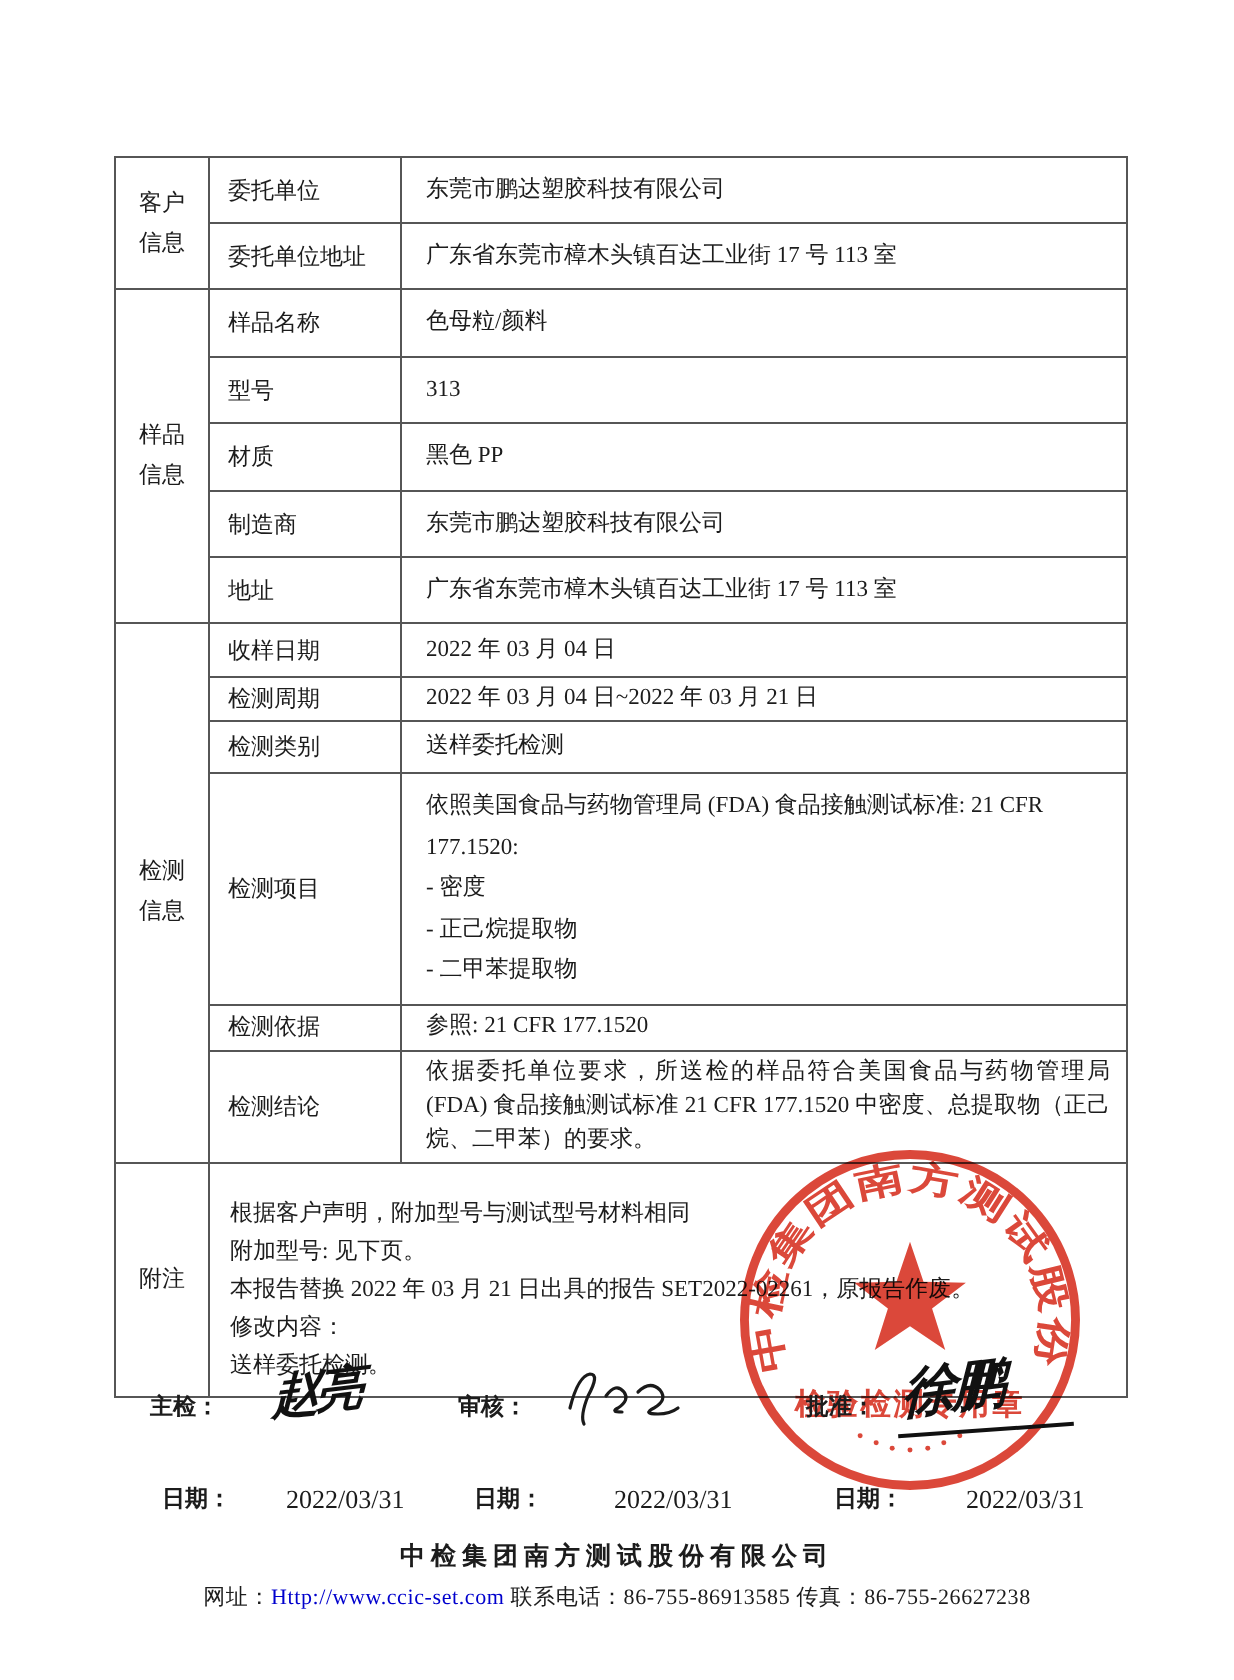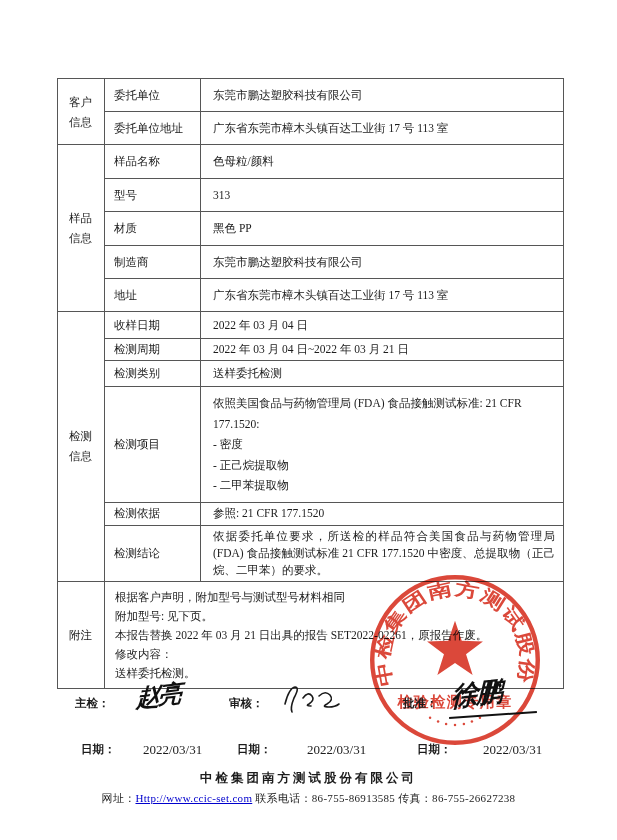--- a/index.html
+++ b/index.html
@@ -13,26 +13,26 @@
   
   .header { position:absolute; left:0; top:0; width:617px; height:70px; }
   .logo { position:absolute; left:67px; top:15px; width:46px; height:46px; }
   .report-title { position:absolute; left:125px; top:30px; font-size:13.5px; font-weight:bold; letter-spacing:1px; }
   .report-no { position:absolute; left:236px; top:31px; font-size:12px; font-weight:bold; }
   .page-info { position:absolute; left:468px; top:31px; font-size:12px; font-weight:bold; letter-spacing:2px; }
 
   
   table.report { position:absolute; left:57px; top:78px; width:506px; border-collapse:collapse; table-layout:fixed; }
   table.report td { border:1px solid #565656; font-size:11.5px; vertical-align:middle; }
-  td.sec { text-align:left; line-height:20px; font-size:12px; padding:0 11px; }
+  td.sec { text-align:center; line-height:20px; font-size:12px; padding:0 11px; }
   td.lab { padding:0 4px 0 9px; }
   td.val { padding:2px 8px 2px 12px; line-height:17px; }
   td.val-lines { vertical-align:middle; padding:6px 8px 6px 12px;font-family:Liberation Serif, serif; }
   td.val-lines div { line-height:20.5px; }
-  td.notes-cell { vertical-align:top; padding:6px 8px 4px 10px; }
+  td.notes-cell { vertical-align:top; padding:16px 8px 4px 10px; }
   td.notes-cell div { line-height:19.2px; }
   td.just { text-align:justify;margin-left:20px; }
 
   
   .sig-row { position:absolute; left:51px; width:506px; top:678px; height:45px; }
   .date-row { position:absolute; left:57px; width:506px; top:742px; height:20px; }
   .sig-label { position:absolute; font-size:11.5px; font-weight:bold; top:18px; }
   .date-label { position:absolute; font-size:11.5px; font-weight:bold; }
   .date-val { position:absolute; font-size:13px; }
   .handwriting { position:absolute; font-size:24px; font-weight:bold; font-style:italic;
@@ -41,21 +41,21 @@
   .sig-underline { position:absolute; width:88px; height:2px; background:#111; transform:rotate(-4deg); }
 
   
   .stamp { position:absolute; left:366px; top:571px; width:178px; height:178px;
     mix-blend-mode:multiply; opacity:0.93; z-index:5; }
 
   
   .footer { position:absolute; left:0; top:770px; width:617px; text-align:center; }
   .footer-company { font-size:12.5px; font-weight:bold; letter-spacing:3px; }
   .footer-line { font-size:11px; margin-top:3.5px; letter-spacing:0.3px; }
-  .footer-link { color:#0000cd; text-decoration:underline; cursor:pointer;text-align:right; }
+  .footer-link { color:#0000cd; cursor:pointer;text-align:right; }
 </style>
 </head>
 <body>
 
 <div class="page">
 
 
   <table class="report">
     <colgroup>
         <col style="width:47px">

